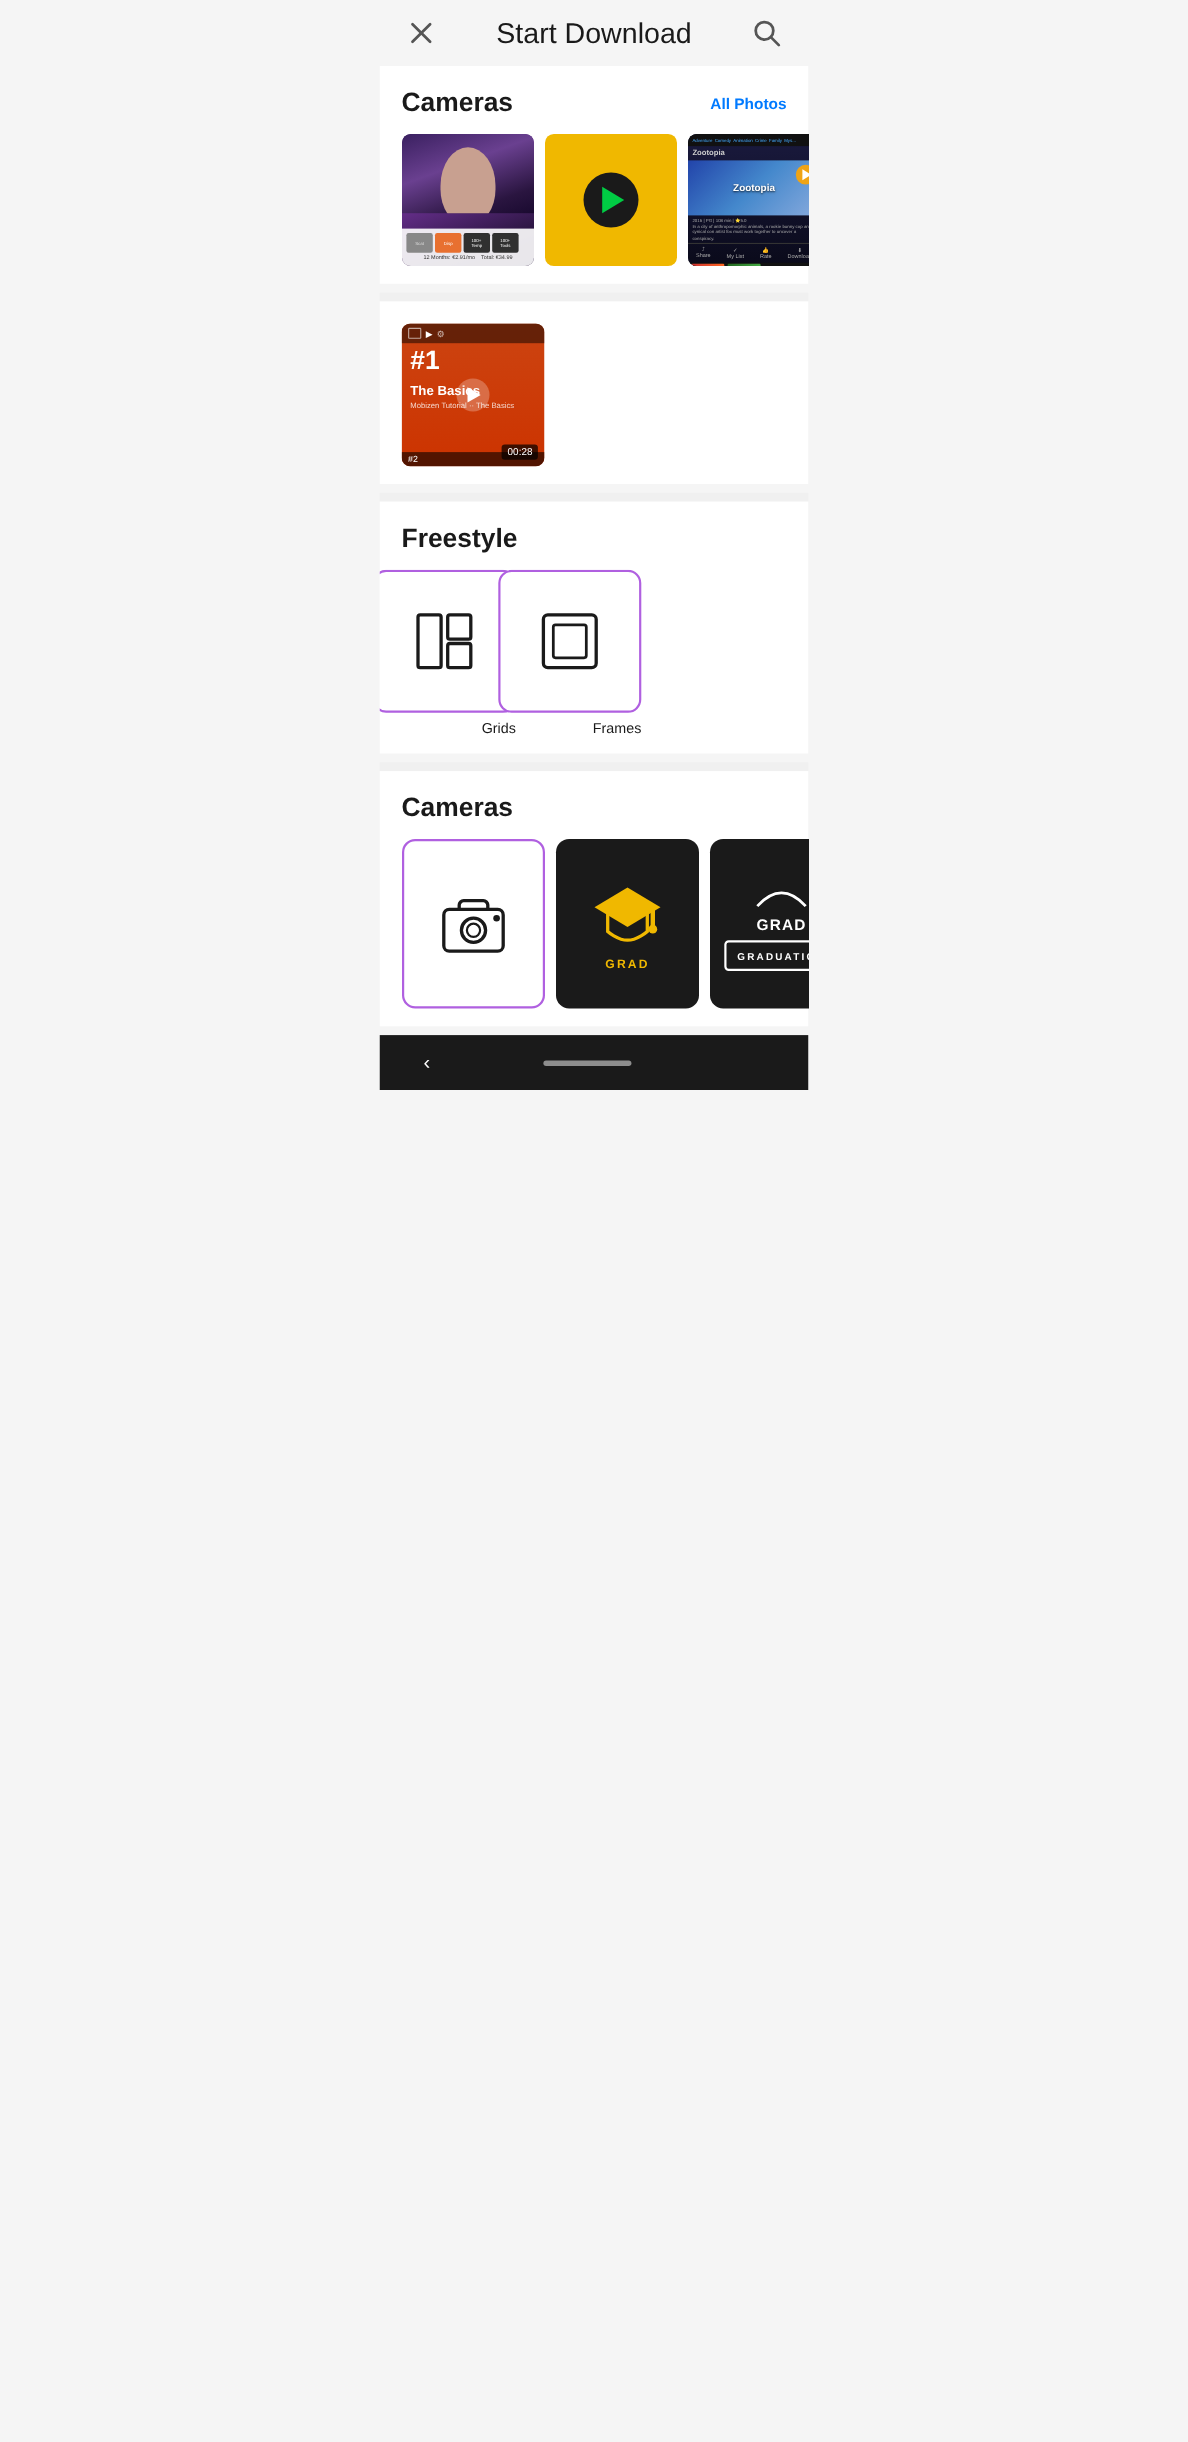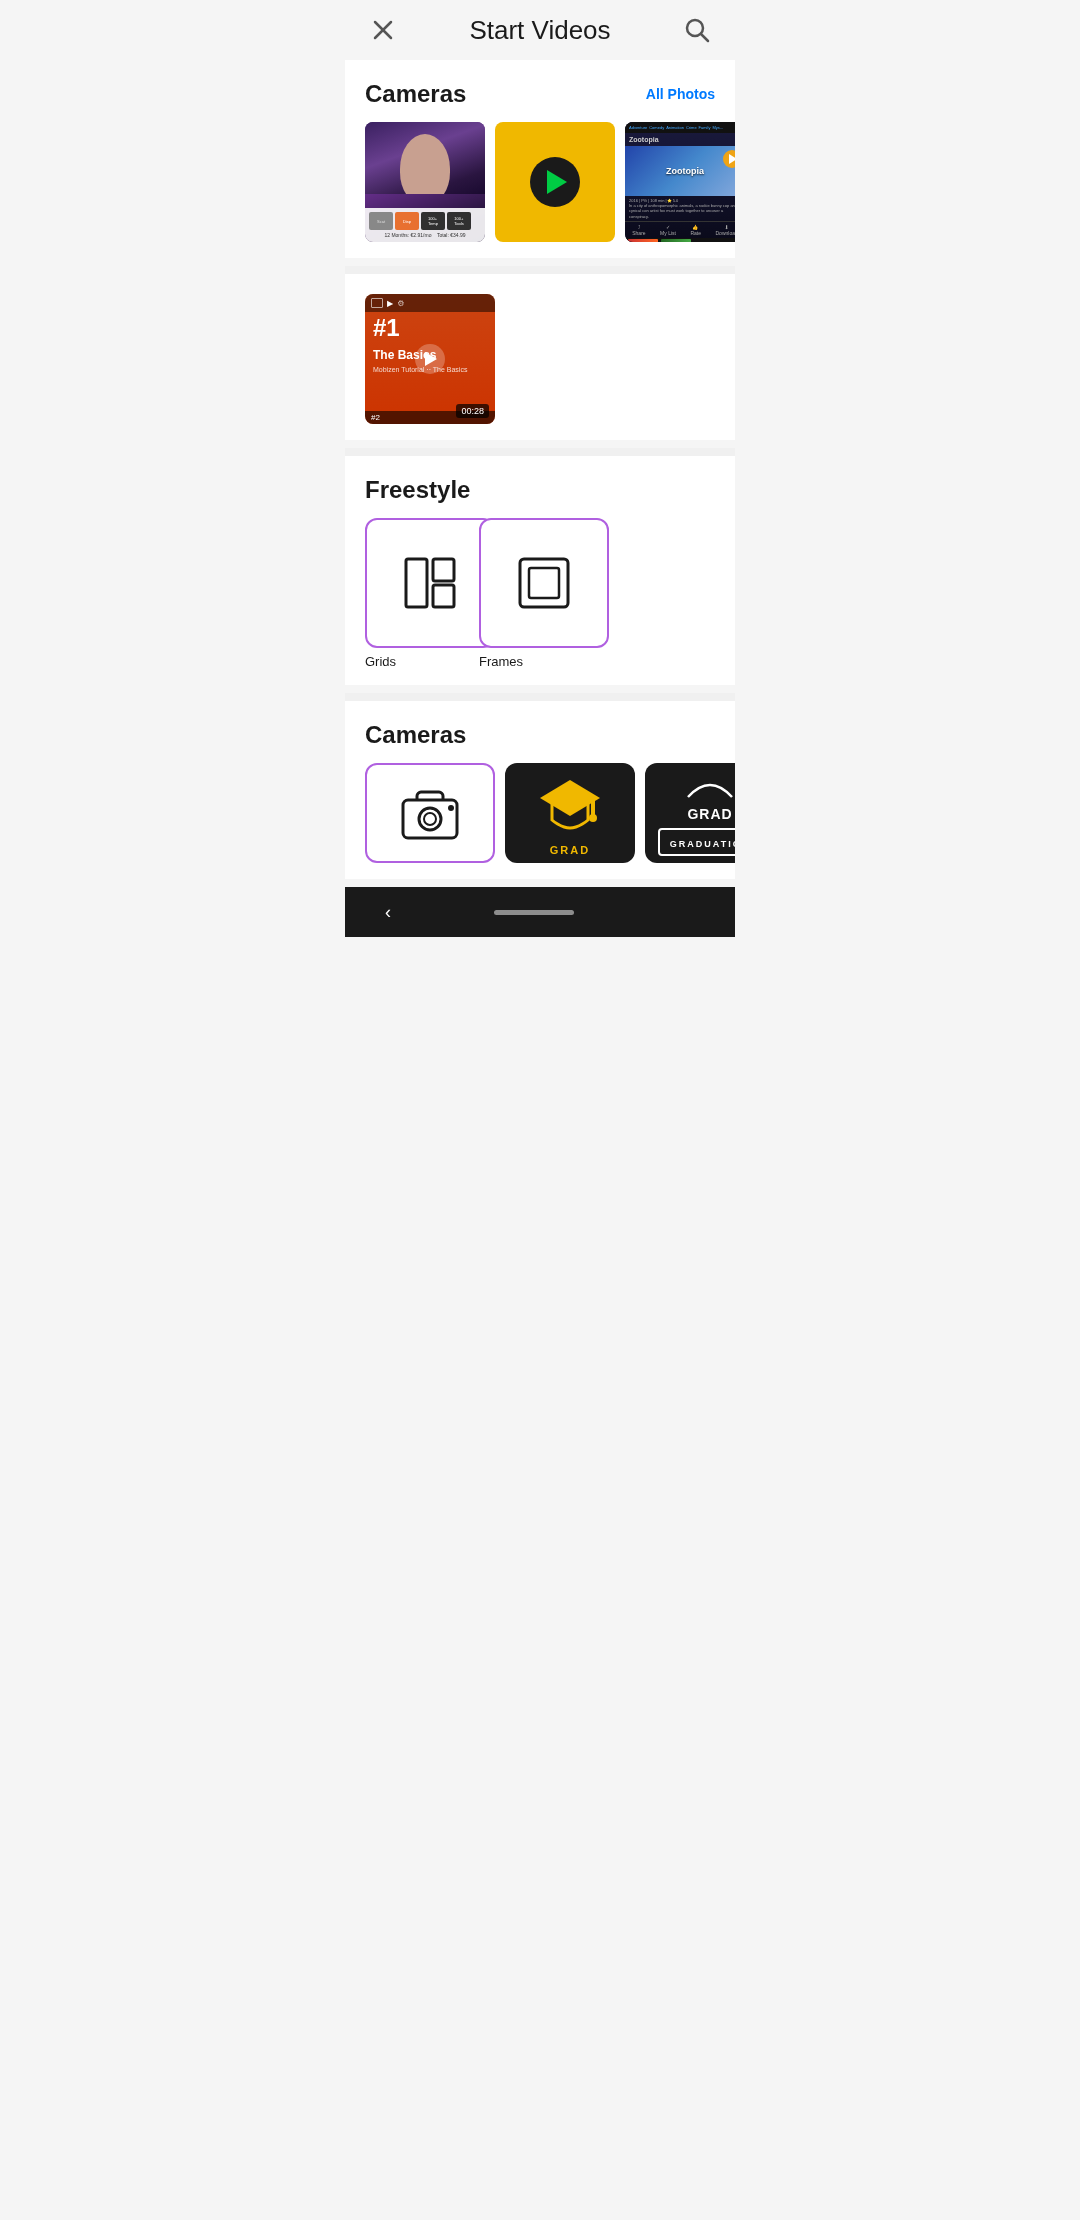--- a/index.html
+++ b/index.html
@@ -409,21 +409,21 @@
       transform: rotate(180deg);
     }
 
     
     .collage-thumb {
       width: 104px;
       flex-shrink: 0;
       cursor: pointer;
       display: flex;
       flex-direction: column;
-      align-items: flex-start;
+      align-items: flex-end;
       gap: 6px;
     }
 
     .collage-box {
       width: 130px;
       height: 130px;
       border-radius: 12px;
       border: 2px solid #b060e0;
       display: flex;
       align-items: center;
@@ -441,21 +441,21 @@
     
     .grid-icon {
       width: 60px;
       height: 60px;
       position: relative;
     }
 
     
     .camera-thumb {
       width: 130px;
-      height: 100px;
+      height: 154px;
       flex-shrink: 0;
       border-radius: 12px;
       overflow: hidden;
       cursor: pointer;
       position: relative;
     }
 
     .camera-thumb-1 {
       border: 2px solid #b060e0;
       background: #fff;
@@ -542,21 +542,21 @@
 </head>
 <body>
 
 <div class="header">
   <div class="header-icon">
     <svg width="22" height="22" viewBox="0 0 22 22" fill="none">
       <line x1="3" y1="3" x2="19" y2="19" stroke="#555" stroke-width="2.5" stroke-linecap="round"></line>
       <line x1="19" y1="3" x2="3" y2="19" stroke="#555" stroke-width="2.5" stroke-linecap="round"></line>
     </svg>
   </div>
-  <span class="header-title">Start Videos</span>
+  <span class="header-title">Start Download</span>
   <div class="header-icon">
     <svg width="26" height="26" viewBox="0 0 26 26" fill="none">
       <circle cx="11" cy="11" r="8" stroke="#555" stroke-width="2.5"></circle>
       <line x1="17" y1="17" x2="24" y2="24" stroke="#555" stroke-width="2.5" stroke-linecap="round"></line>
     </svg>
   </div>
 </div>
 
 <div class="section">
   <div class="section-header">

